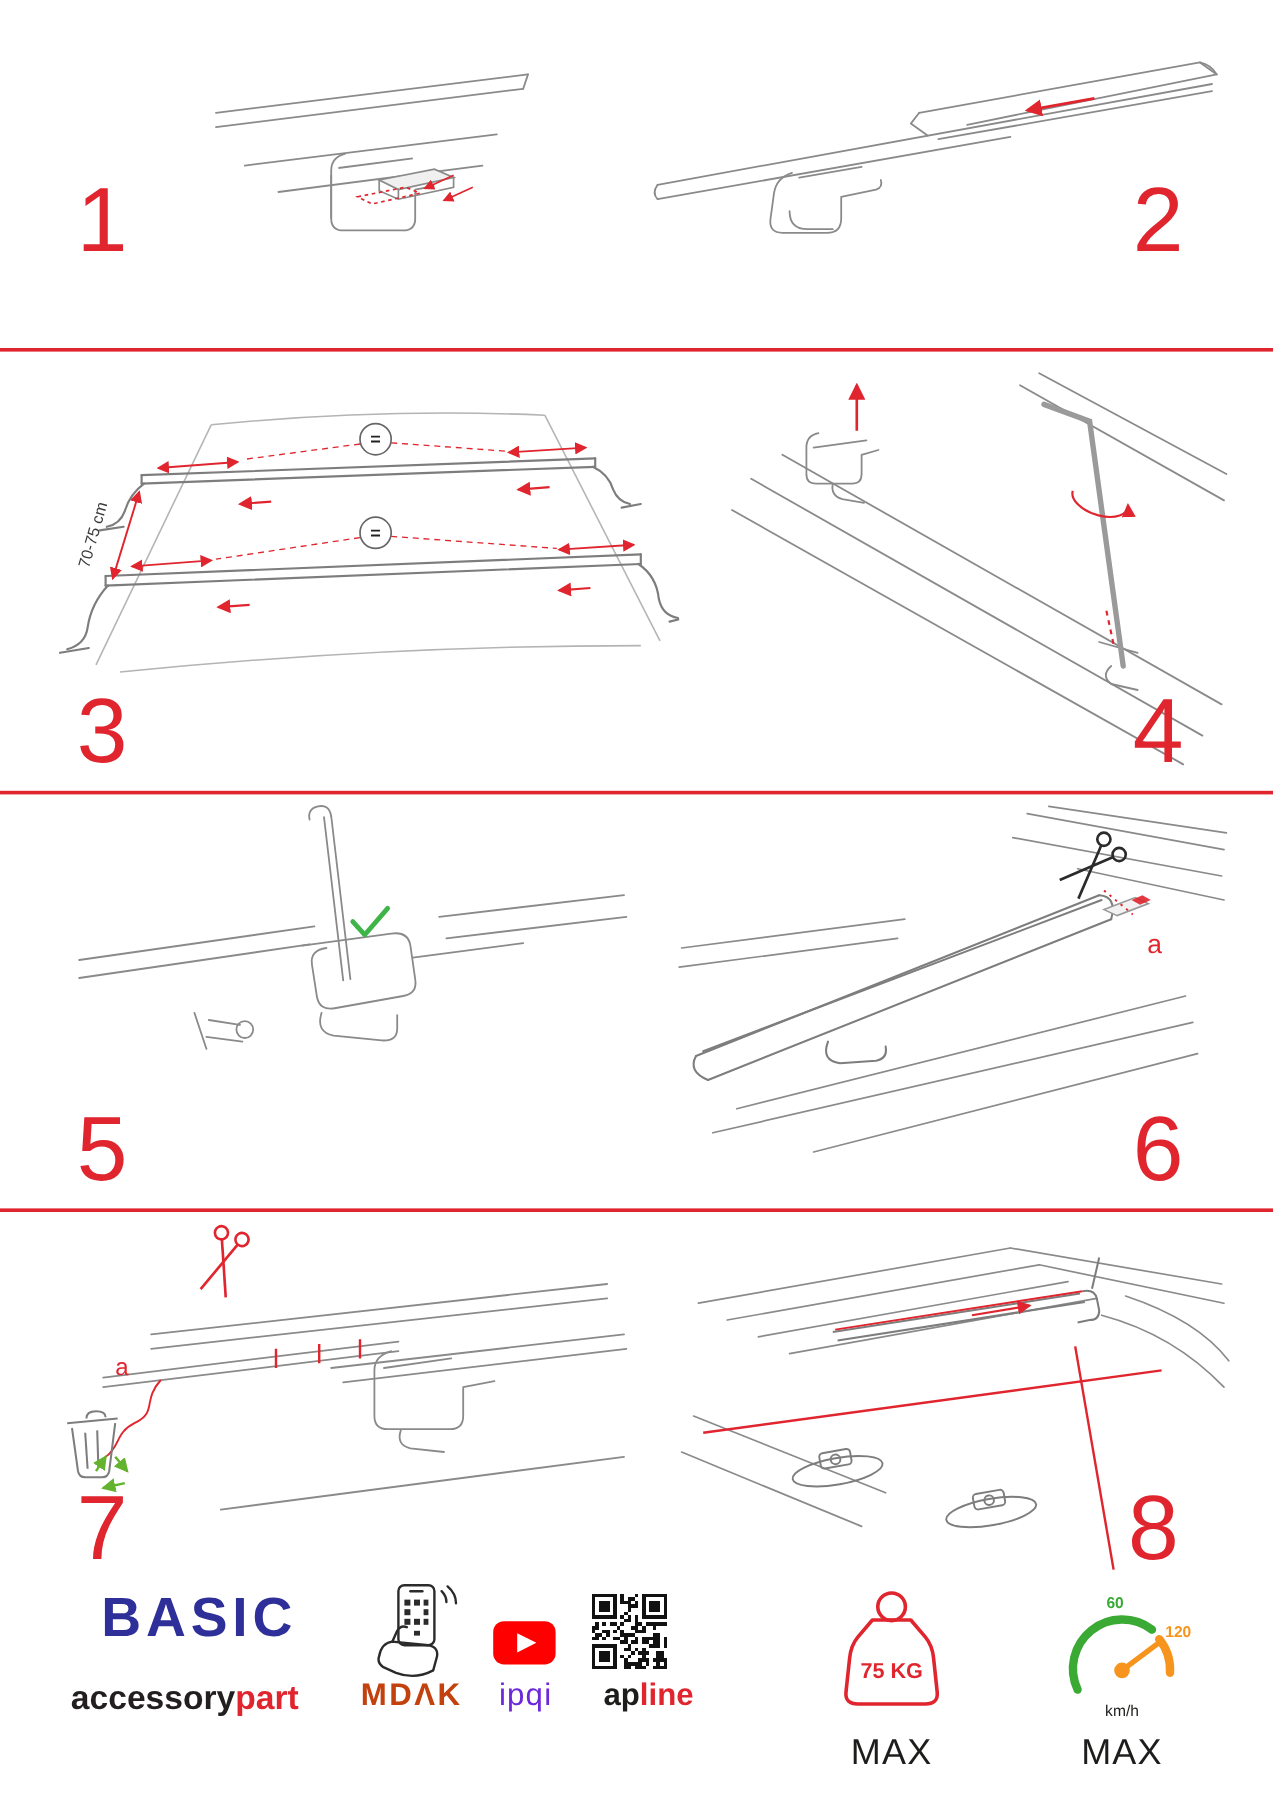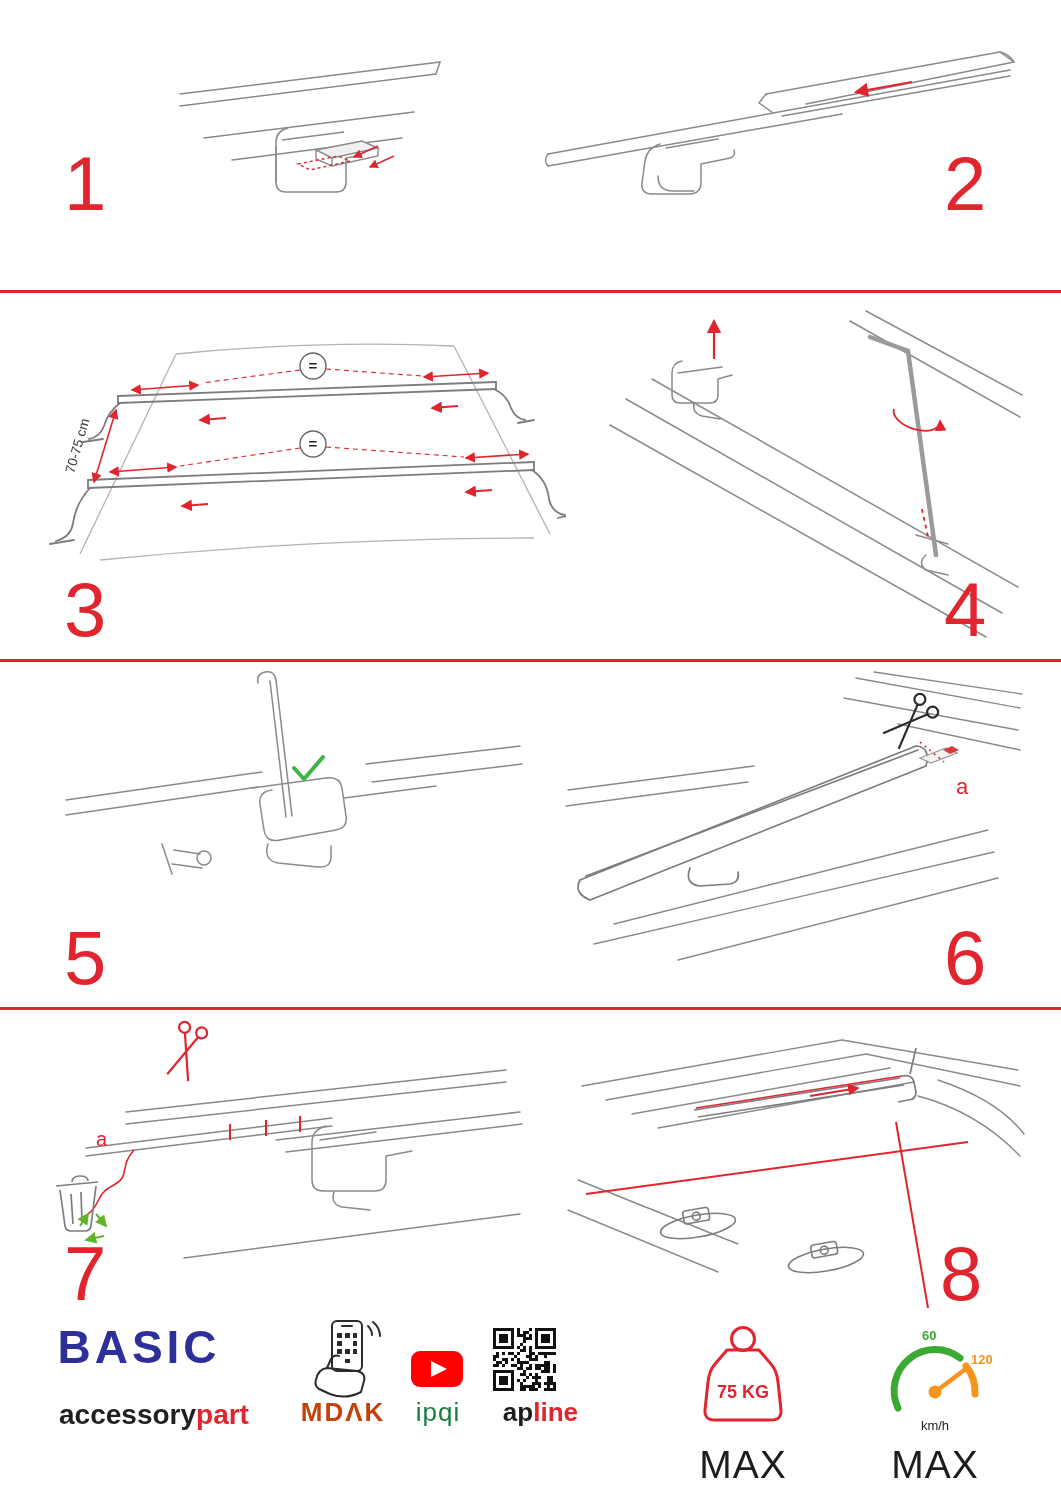--- a/index.html
+++ b/index.html
@@ -5,23 +5,23 @@
   html,body{margin:0;padding:0;background:#fff;}
   .page{position:relative;width:1061px;height:1500px;background:#fff;font-family:"Liberation Sans",sans-serif;overflow:hidden;}
   .ill,.icon{position:absolute;}
   .num{position:absolute;font-size:76px;line-height:1;color:#e0252e;font-weight:400;}
   .divider{position:absolute;left:0;width:1061px;height:3px;background:#e0252e;}
   .ftext{position:absolute;text-align:center;line-height:1.1;}
   .basic{font-size:46px;font-weight:600;letter-spacing:4px;color:#2f2f9a;}
   .sub{font-size:28px;font-weight:700;color:#231f20;}
   .red{color:#e0252e;}
   .mdak{font-size:26px;font-weight:700;color:#c2410c;letter-spacing:2px;}
-  .ipqi{font-size:26px;font-weight:500;color:#15803d;letter-spacing:1px;}
+  .ipqi{font-size:26px;font-weight:500;color:#6d28d9;letter-spacing:1px;}
   .apl{font-size:26px;font-weight:700;color:#1d1d1b;text-align:right;}
-  .maxl{font-size:39px;font-weight:500;color:#1d1d1b;letter-spacing:1px;}
+  .maxl{font-size:30px;font-weight:500;color:#1d1d1b;letter-spacing:1px;}
   svg text{font-family:"Liberation Sans",sans-serif;}
 </style>
 </head>
 <body>
 
 <div class="page">
 
   <svg width="0" height="0" style="position:absolute" aria-hidden="true">
     <defs>
       <marker id="ar" viewBox="0 0 10 10" refX="8.5" refY="5" markerWidth="6.5" markerHeight="6.5" orient="auto-start-reverse">
@@ -290,21 +290,21 @@
           <circle cy="-10" r="4"></circle>
       </g>
     </g>
     <g stroke="#e0252e" fill="none" stroke-width="2">
       <path d="M28,180 L410,128"></path>
         <path d="M338,108 L370,294"></path>
     </g>
   </svg>
   <div class="num" style="left:940px;top:1236px">8</div>
 
-  <div class="ftext basic" style="left:49px;top:1322px;width:180px">BASIC</div>
+  <div class="ftext basic" style="left:76px;top:1322px;width:180px">BASIC</div>
   <div class="ftext sub" style="left:44px;top:1400px;width:220px"><span>accessory</span><span class="red">part</span></div>
 
   <svg class="icon" style="left:304px;top:1318px" width="84" height="80" viewBox="0 0 84 80">
     <g stroke="#2b2b2b" fill="none" stroke-width="2" stroke-linecap="round" stroke-linejoin="round">
       <rect x="28" y="3" width="30" height="50" rx="5"></rect>
       <path d="M38,8 h10"></path>
       <path d="M64,8 q4,4 4,9"></path>
         <path d="M69,4 q7,6 7,14"></path>
       <path d="M12,62 q2,-11 11,-12 l30,3 q9,2 7,10 l-3,11 q-15,8 -31,2 l-11,-5 q-5,-4 -3,-9"></path>
       <path d="M23,50 l4,-9 q3,-5 8,-3"></path>

